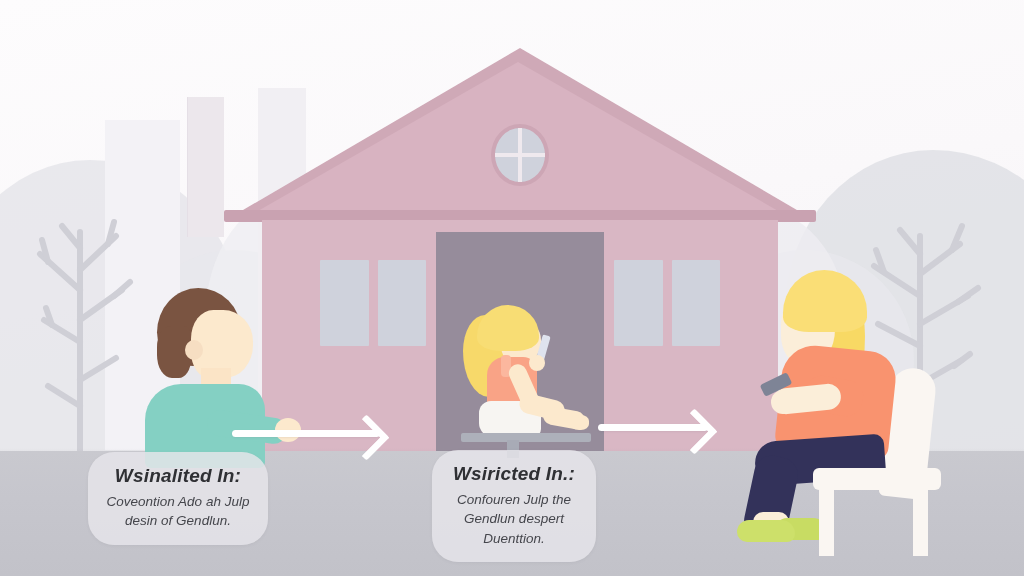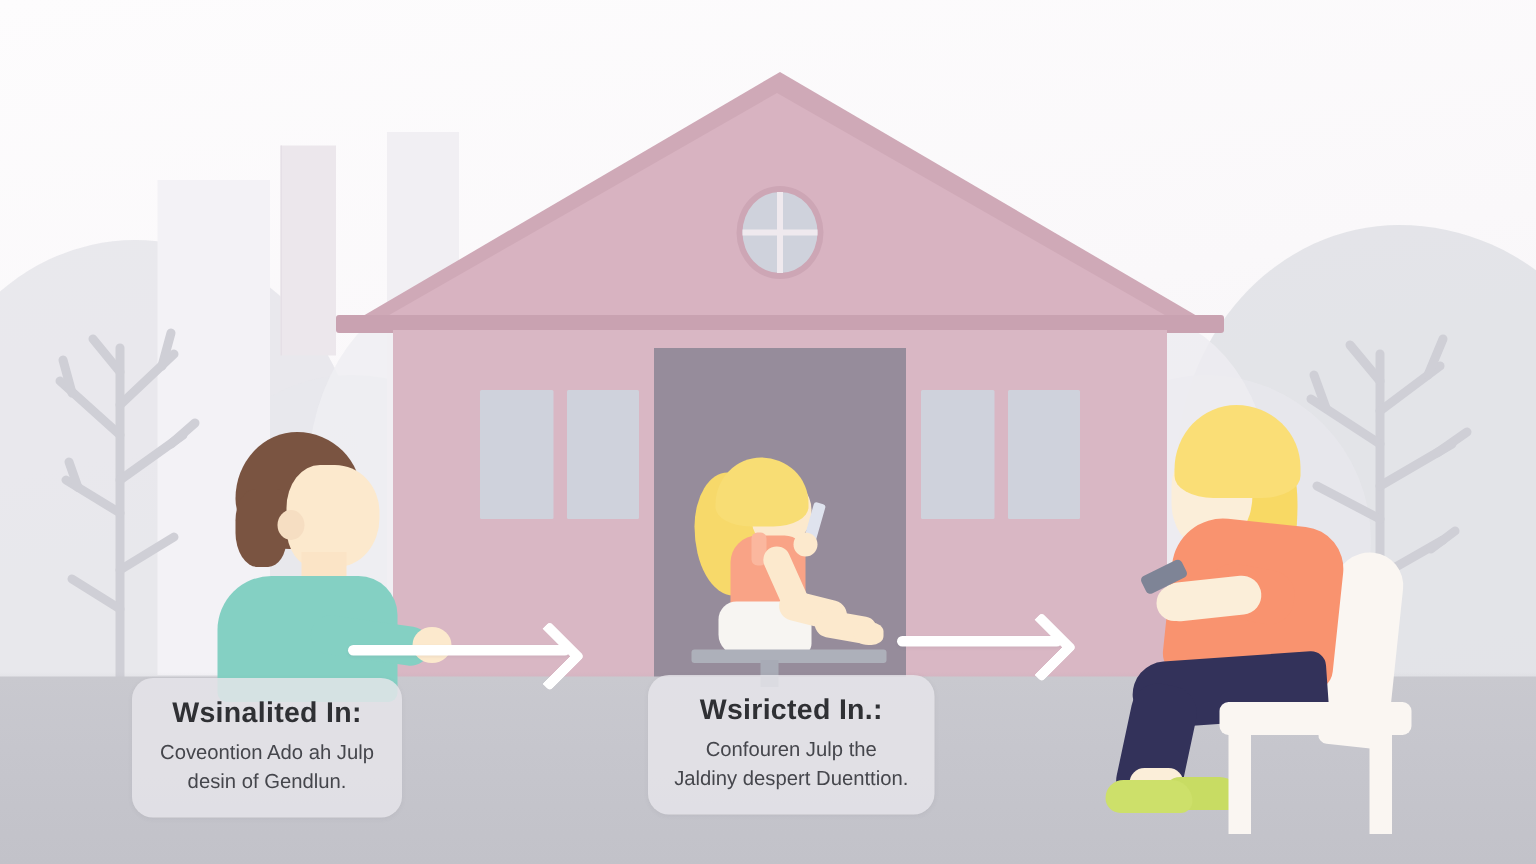--- a/index.html
+++ b/index.html
@@ -170,33 +170,34 @@
   .chair-back{ position:absolute; left:150px; top:98px; width:46px; height:130px;
                background:#faf6f2; border-radius:24px 22px 6px 6px; transform:rotate(6deg); }
   .chair-seat{ position:absolute; left:78px; top:198px; width:128px; height:22px;
                background:#faf6f2; border-radius:6px; }
   .chair-leg{ position:absolute; top:214px; width:15px; height:72px; background:#faf6f2; }
   .chair-leg.l1{ left:84px; }
   .chair-leg.l2{ left:178px; }
 
   
   .card{
-    position:absolute; border-radius:14px;
+    position:absolute; border-radius:26px;
     background:rgba(230,229,234,.82);
     padding:12px 16px 14px;
     text-align:center;
     box-shadow:0 1px 3px rgba(120,115,128,.10);
+    font-style:italic;
   }
   .card .t{
     font-size:19px; font-weight:700; color:#2f3034; letter-spacing:.2px;
     line-height:1.25; margin-bottom:4px; white-space:nowrap;
   }
   .card .d{ font-size:13.5px; color:#45464c; line-height:1.45; }
   #card1{ left:88px; top:452px; width:180px; }
-  #card2{ left:432px; top:450px; width:191px; }
+  #card2{ left:432px; top:450px; width:164px; }
 </style>
 </head>
 <body>
 
 <div id="scene">
 
   <div class="blob b1"></div>
   <div class="blob b2"></div>
   <div class="blob b5"></div>
   <div class="blob b3"></div>
@@ -314,16 +315,16 @@
     <div class="chair-leg l2"></div>
   </div>
 
   <div class="card" id="card1">
     <div class="t">Wsinalited In:</div>
     <div class="d">Coveontion Ado ah Julp desin of Gendlun.</div>
   </div>
 
   <div class="card" id="card2">
     <div class="t">Wsiricted In.:</div>
-    <div class="d">Confouren Julp the Jaldiny despert Duenttion.</div>
+    <div class="d">Confouren Julp the Gendlun despert Duenttion.</div>
   </div>
 
 </div>
 
 </body></html>

